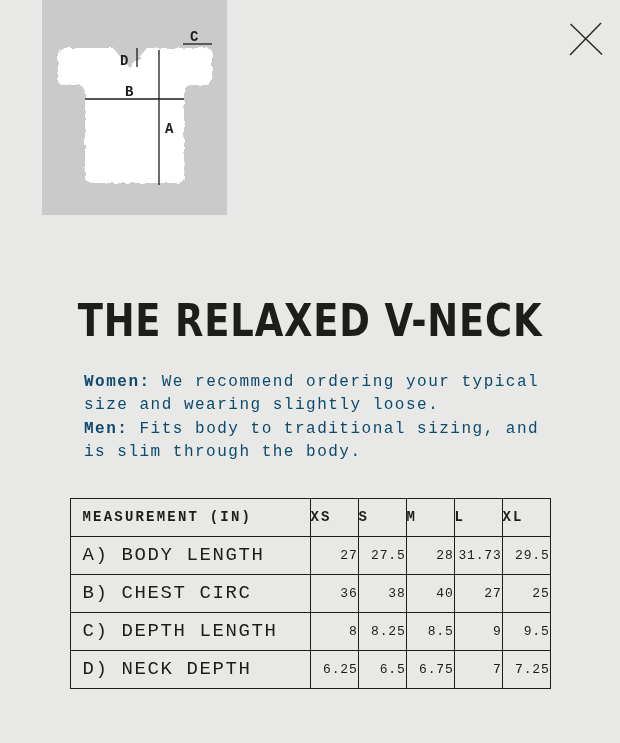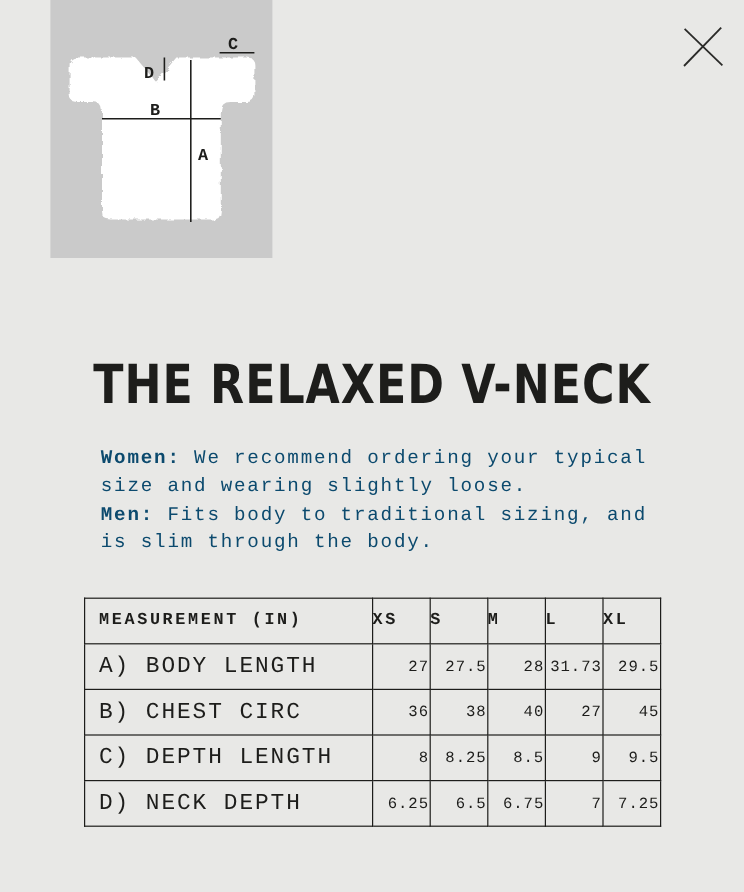--- a/index.html
+++ b/index.html
@@ -184,21 +184,21 @@
           <td>28</td>
           <td>31.73</td>
           <td>29.5</td>
         </tr>
         <tr>
           <th class="label-col">B) CHEST CIRC</th>
           <td>36</td>
           <td>38</td>
           <td>40</td>
           <td>27</td>
-          <td>45</td>
+          <td>25</td>
         </tr>
         <tr>
           <th class="label-col">C) DEPTH LENGTH</th>
           <td>8</td>
           <td>8.25</td>
           <td>8.5</td>
           <td>9</td>
           <td>9.5</td>
         </tr>
         <tr>

